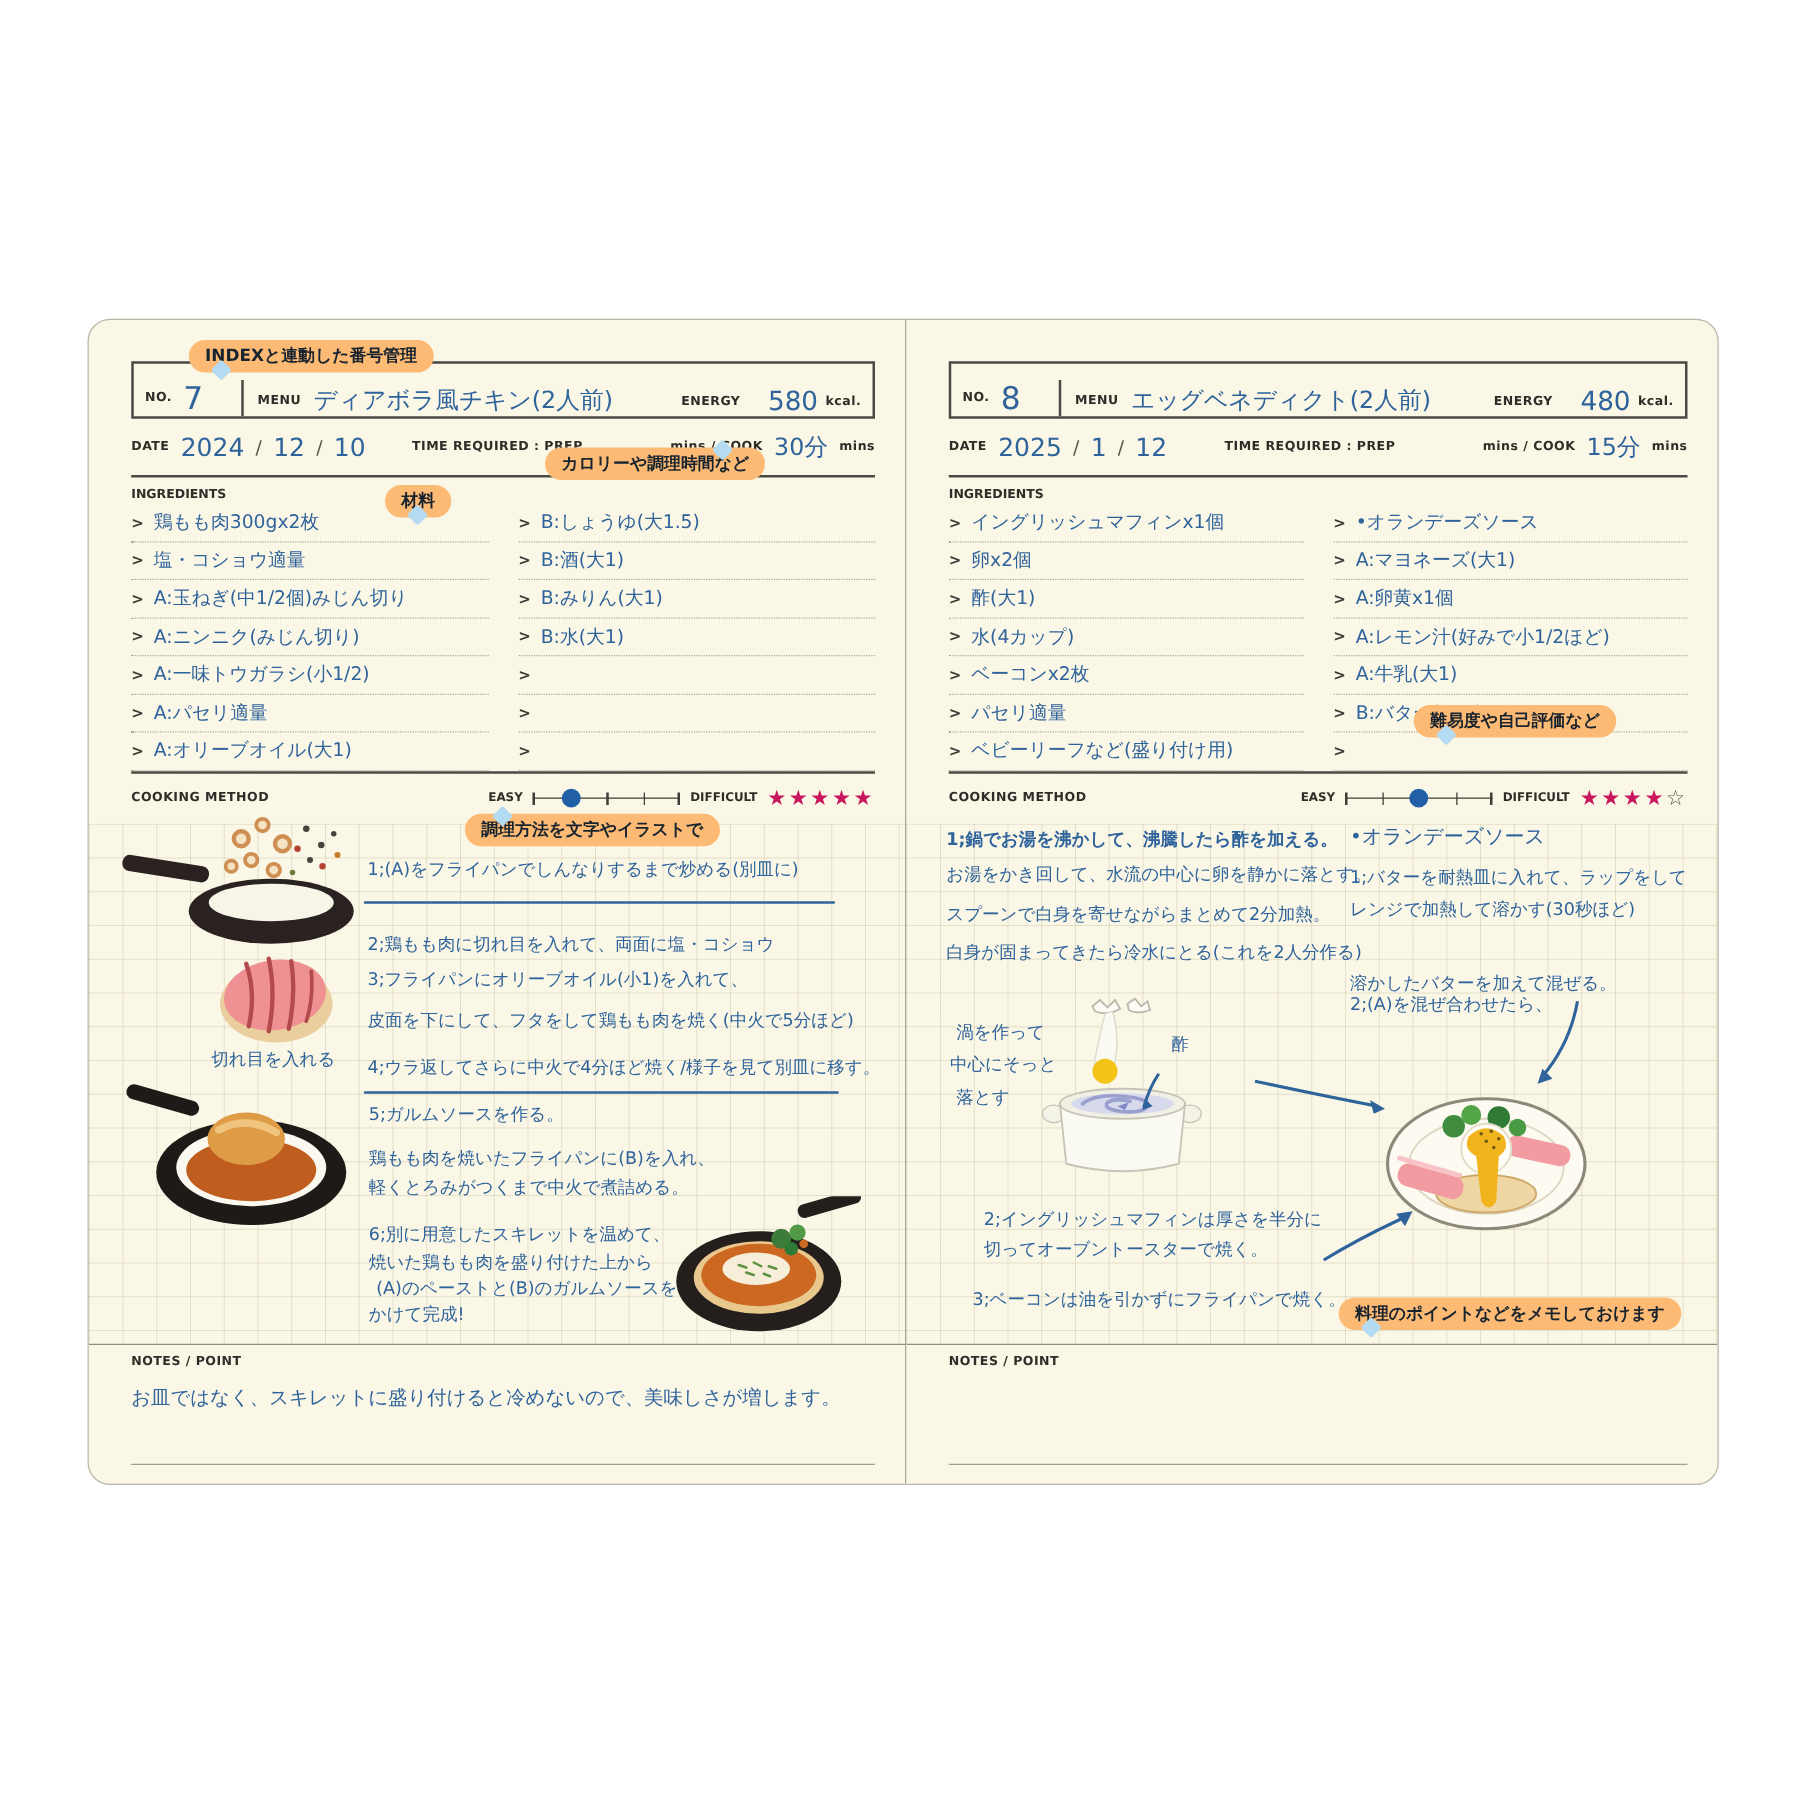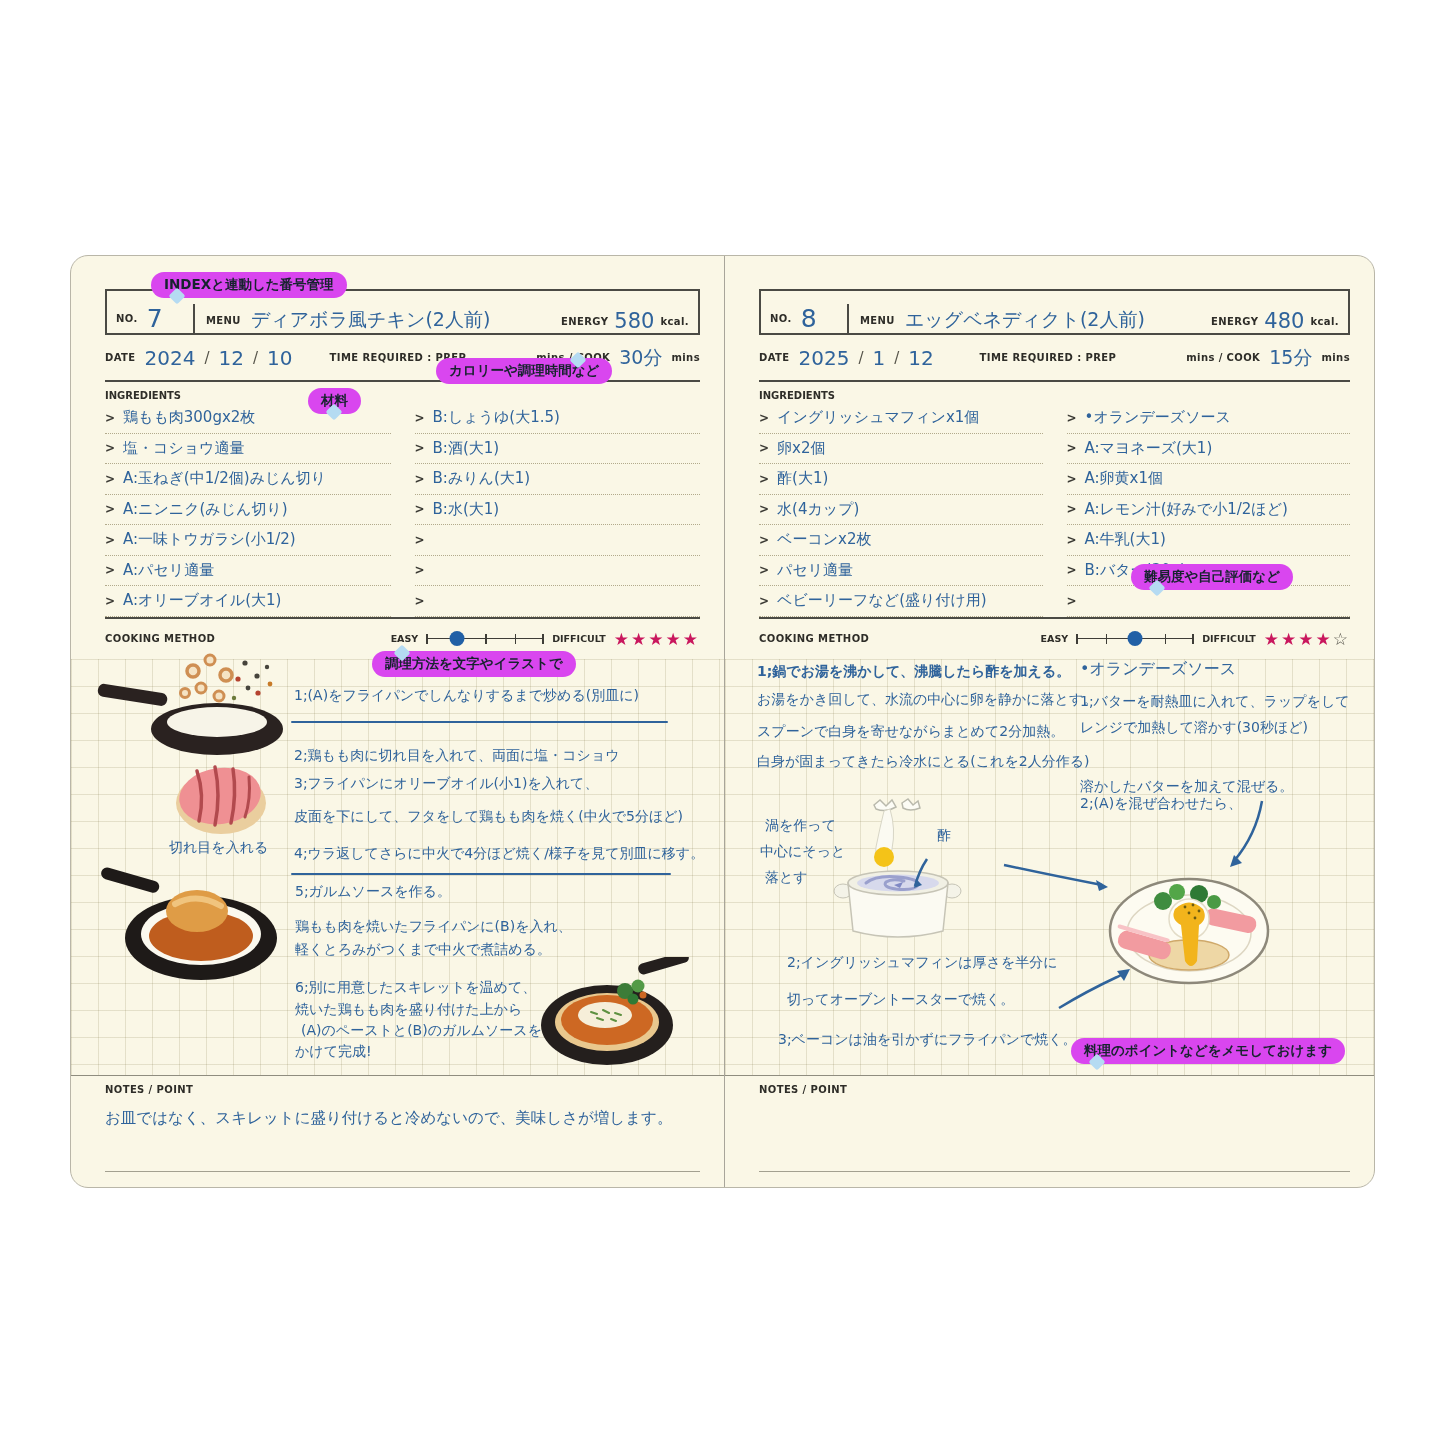--- a/index.html
+++ b/index.html
@@ -13,21 +13,21 @@
 
   .plabel{font-size:10px;font-weight:bold;color:#2e2d28;letter-spacing:.4px;white-space:nowrap;}
   .hw{color:#2f639b;white-space:nowrap;}
 
   .hdr-box{height:46px;border:2px solid#4a4a44;display:flex;align-items:flex-end;box-sizing:border-box;}
   .cell-no{width:88px;border-right:2px solid #4a4a44;display:flex;align-items:center;gap:9px;padding-left:9px;box-sizing:border-box;}
   .no-val{font-size:25px;}
   .cell-menu{flex:1;display:flex;align-items:center;gap:10px;padding-left:11px;overflow:hidden;}
   .menu-val{font-size:19px;}
   .cell-energy{display:flex;align-items:center;gap:6px;padding-right:9px;}
-  .energy-val{font-size:21px;}
+  .energy-val{font-size:21px;margin-left:16px;}
 
   .date-row{height:45px;border-bottom:2px solid #4a4a44;display:flex;align-items:center;gap:9px;}
   .date-val{font-size:20px;}
   .slash{color:#56544a;font-size:15px;}
   .time-block{margin-left:auto;display:flex;align-items:center;gap:9px;}
   .prep-gap{width:52px;}
   .cook-val{font-size:19px;}
 
   .ing-label{margin-top:8px;font-size:10px;font-weight:bold;color:#2e2d28;height:13px;}
   .ing-grid{display:grid;grid-template-columns:1fr 1fr;column-gap:24px;border-bottom:2px solid #4a4a44;}
@@ -55,21 +55,21 @@
   .m-text{position:absolute;font-size:14px;color:#2f639b;white-space:nowrap;}
   .m-title{font-size:16px;}
   .bluerule{position:absolute;height:2px;background:#2f639b;border-radius:2px;}
   .illus{position:absolute;}
 
   .notes-sec{position:relative;height:125px;margin:0 -24px 0 -34px;border-top:1.5px solid #8f8d7f;
     padding:8px 24px 0 34px;box-sizing:border-box;}
   .notes-text{margin-top:9px;font-size:15.5px;line-height:28px;color:#2f639b;}
   .notes-rule{position:absolute;left:34px;right:24px;top:95px;height:1px;background:#a3a090;}
 
-  .callout{position:absolute;background:#d946ef;color:#17232e;font-size:13.5px;font-weight:bold;
+  .callout{position:absolute;background:#fdba74;color:#17232e;font-size:13.5px;font-weight:bold;
     padding:4px 13px;border-radius:14px;white-space:nowrap;z-index:6;}
   .callout::after{content:"";position:absolute;width:12px;height:12px;background:#b5dbf2;border-radius:2px;transform:rotate(45deg);}
   .tail-bl::after{bottom:-4px;left:20px;}
   .tail-tr::after{top:-4px;right:28px;}
   .tail-tl::after{top:-4px;left:24px;}
 </style>
 </head>
 <body>
 
 <div class="notebook">
@@ -422,21 +422,21 @@
         <path d="M106 28 l-12 -7 l3 11 z" fill="#2f639b"></path>
       </svg>
       <svg class="illus" style="left:497px;top:140px;" width="46" height="74" viewBox="0 0 46 74">
         <path d="M40 2 Q34 36 12 62" stroke="#2f639b" stroke-width="2.5" fill="none"></path>
         <path d="M8 68 l4 -12 l8 8 z" fill="#2f639b"></path>
       </svg>
       <svg class="illus" style="left:332px;top:306px;" width="76" height="46" viewBox="0 0 76 46">
         <path d="M2 43 Q30 26 60 12 L70 7" stroke="#2f639b" stroke-width="2.5" fill="none"></path>
         <path d="M73 4 l-13 2 l7 10 z" fill="#2f639b"></path>
       </svg>
-      <span class="m-text" style="left:62px;top:295px;text-align:right;">2;イングリッシュマフィンは厚さを半分に</span>
+      <span class="m-text" style="left:62px;top:308px;text-align:right;">2;イングリッシュマフィンは厚さを半分に</span>
       <span class="m-text" style="left:62px;top:332px;">切ってオーブントースターで焼く。</span>
       <span class="m-text" style="left:53px;top:372px;">3;ベーコンは油を引かずにフライパンで焼く。</span>
     </div>
     <div class="notes-sec">
       <div class="plabel">NOTES / POINT</div>
       <div class="notes-rule"></div>
     </div>
   </div>
 
   <div class="callout tail-bl" style="left:80px;top:16px;">INDEXと連動した番号管理</div>

